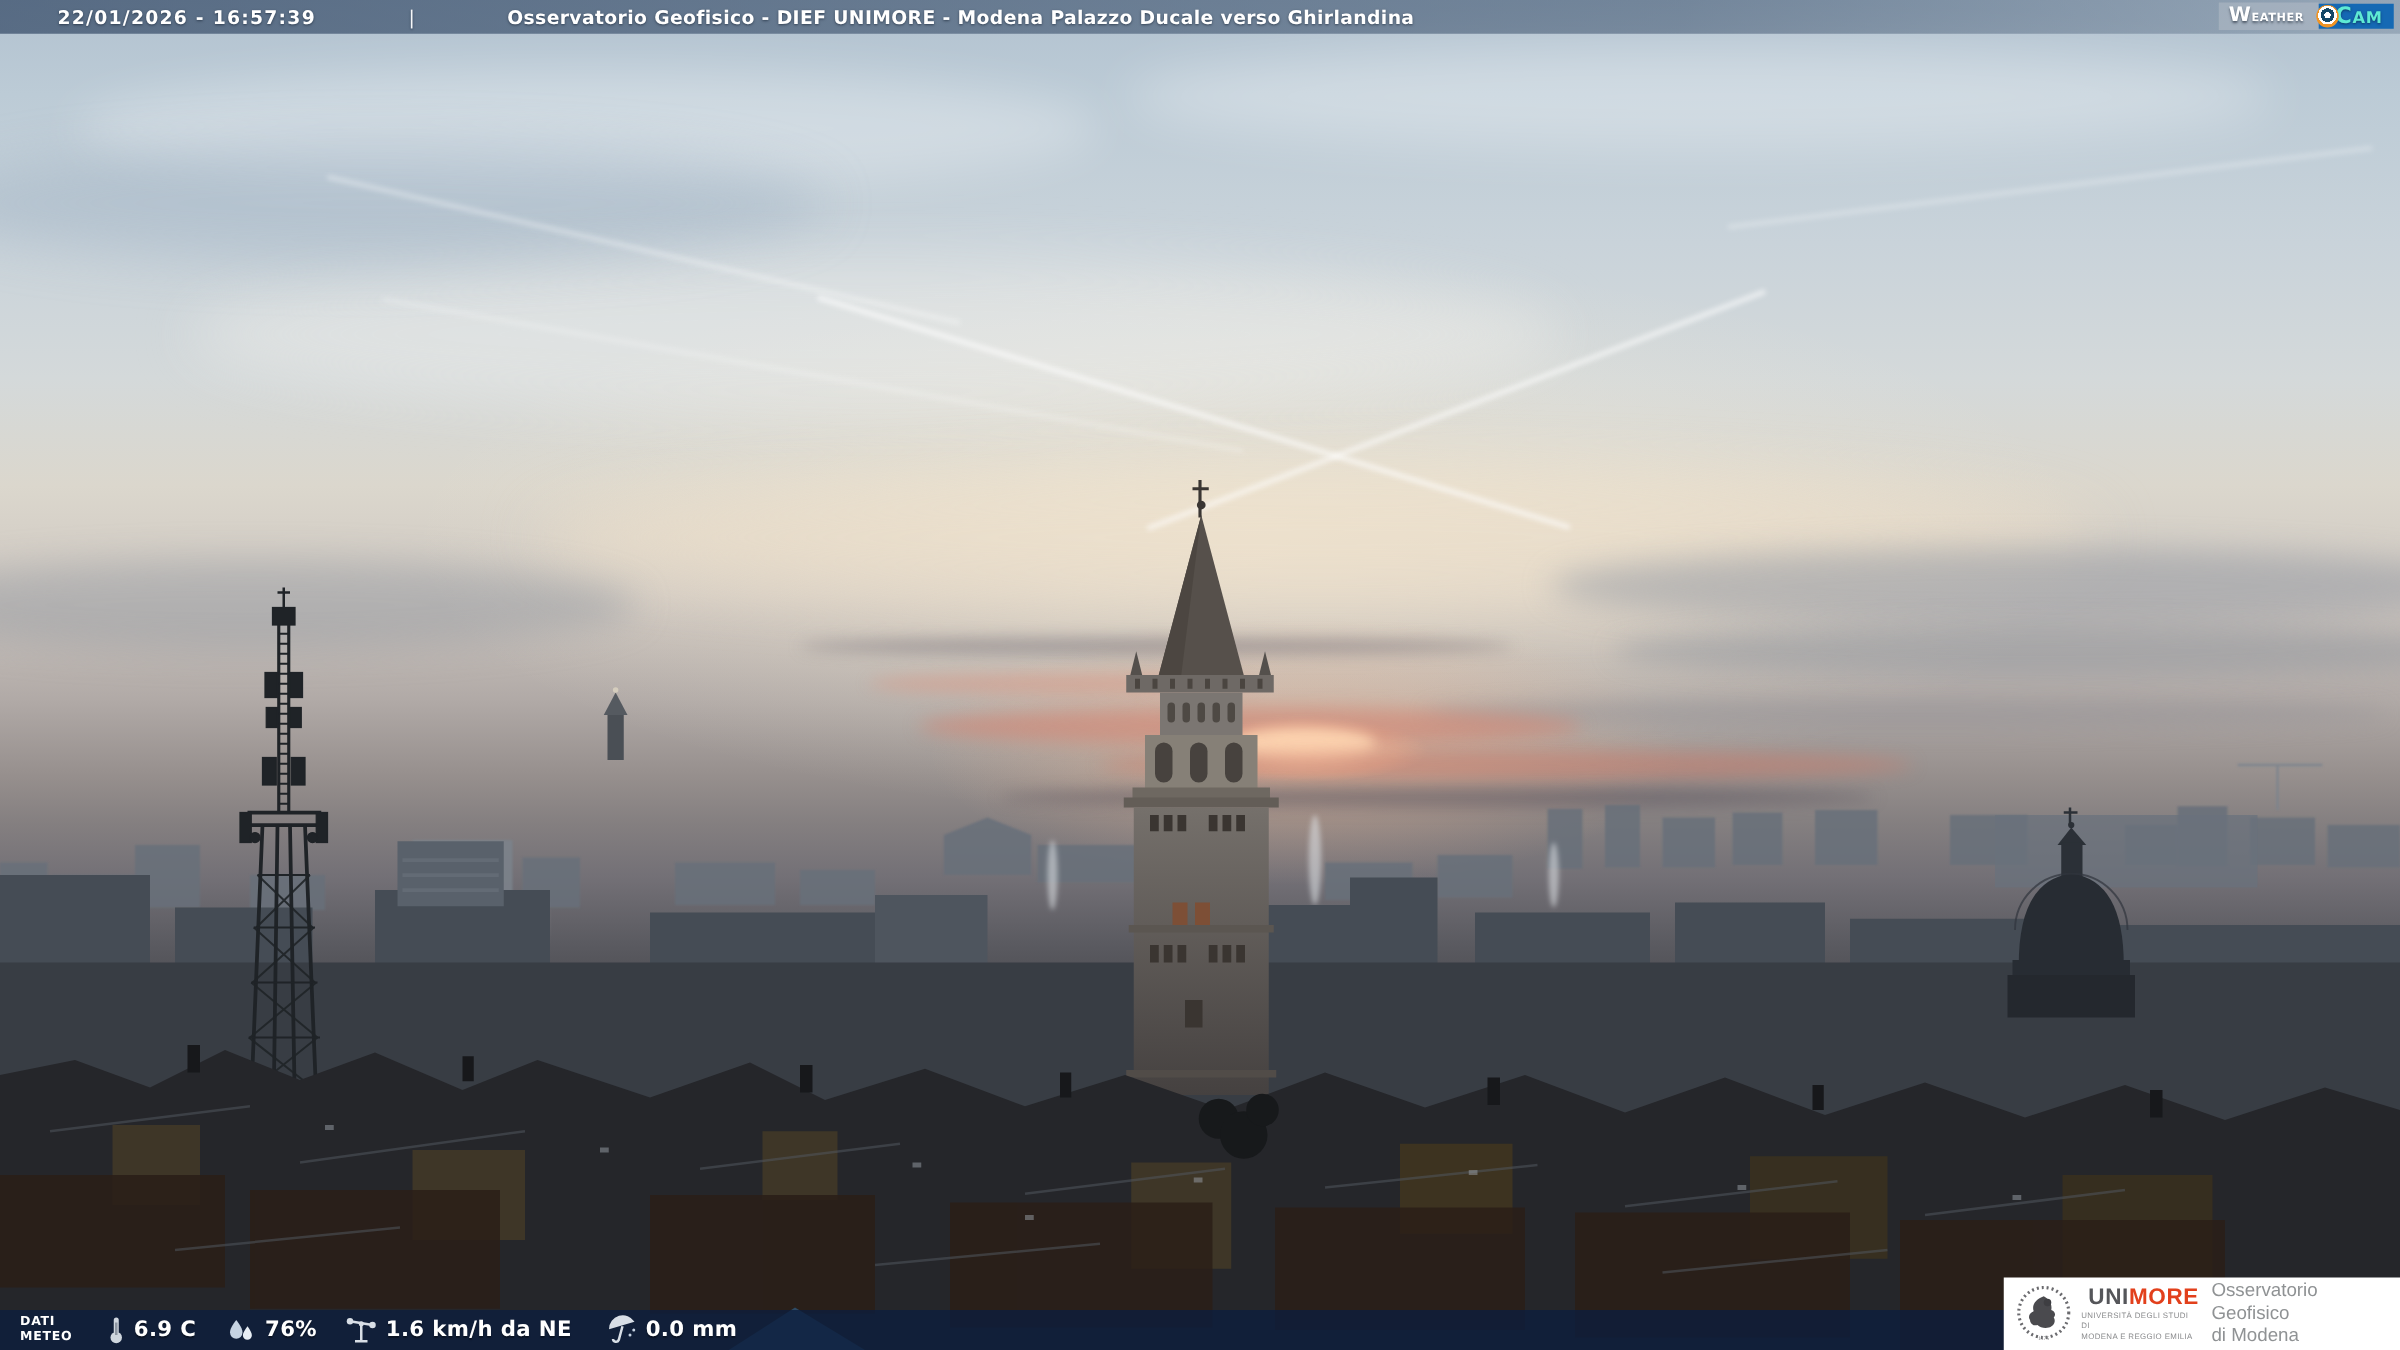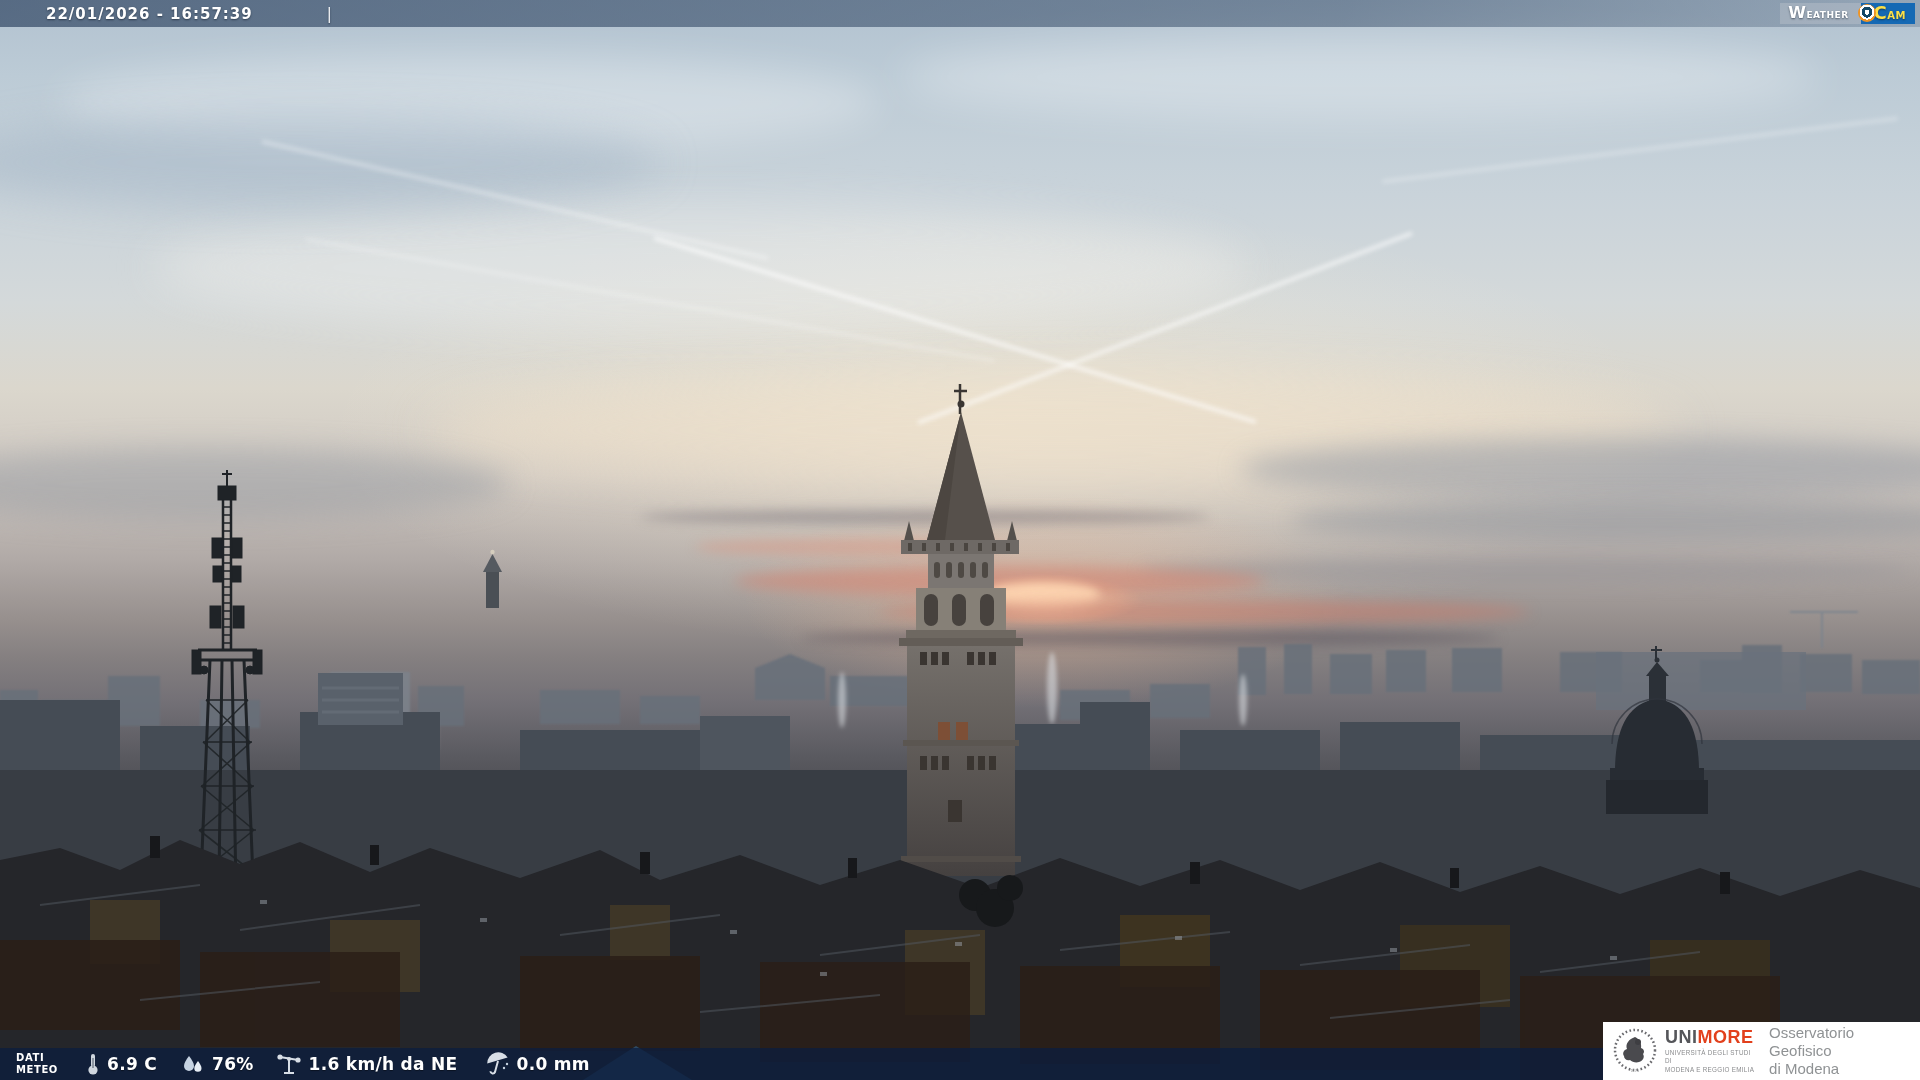--- a/index.html
+++ b/index.html
@@ -40,37 +40,37 @@
   .topbar{position:absolute;top:0;left:0;right:0;height:27px;display:flex;align-items:center;
     background:linear-gradient(90deg, rgba(40,62,92,.66), rgba(52,74,102,.5) 70%, rgba(80,100,125,.3));
     color:#fff;font-weight:bold;font-size:15px;text-shadow:0 1px 2px rgba(10,20,35,.55);white-space:nowrap;gap:48px;}
   .ts{margin-left:46px;letter-spacing:1px;}
   .sep{margin:0 26px;font-weight:normal;opacity:.95;}
   .title{letter-spacing:.3px;}
   .wcam{position:absolute;right:5px;top:3px;display:flex;align-items:center;height:20px;}
   .wc-weather{display:inline-block;background:rgba(178,188,198,.55);color:#fff;font-variant:small-caps;
     font-size:13px;font-weight:600;padding:2px 12px 2px 8px;letter-spacing:.5px;line-height:16px;}
   .wc-weather::first-letter{font-size:16px;}
-  .wc-cam{display:inline-block;background:#1569b4;color:#fde047;font-variant:small-caps;font-weight:bold;
-    font-size:14px;padding:1px 9px 1px 13px;letter-spacing:.5px;line-height:18px;}
+  .wc-cam{display:inline-block;background:#1569b4;color:#5eead4;font-variant:small-caps;font-weight:bold;
+    font-size:18px;padding:1px 9px 1px 13px;letter-spacing:.5px;line-height:18px;}
   .wc-cam::first-letter{font-size:18px;}
   .wc-lens{position:absolute;left:78px;top:1px;width:18px;height:18px;border-radius:50%;z-index:2;
     background:radial-gradient(circle at 50% 45%, #ffffff 0 2.5px, #134766 2.5px 5.5px, #ffffff 5.5px 7.5px, #ef9425 7.5px);}
   
   .bottombar{position:absolute;left:0;right:0;top:1048px;height:32px;display:flex;align-items:center;
     background:rgba(12,30,62,.78);color:#fff;white-space:nowrap;}
   .bb-label{margin-left:16px;width:64px;text-align:left;font-size:10px;font-weight:700;line-height:1.25;letter-spacing:.6px;}
   .metric{display:flex;align-items:center;font-weight:700;font-size:17px;letter-spacing:.3px;text-shadow:0 1px 1px rgba(0,0,0,.4);}
   .metric svg{margin-right:7px;}
   .m1{margin-left:6px;}.m2{margin-left:24px;}.m3{margin-left:22px;}.m4{margin-left:26px;}
   
   .unimore{position:absolute;left:1603px;top:1022px;width:317px;height:58px;background:#fff;z-index:6;
     display:flex;align-items:center;font-family:"Liberation Sans",sans-serif;}
   .seal{margin-left:10px;flex:0 0 44px;}
-  .uniblock{margin-left:8px;display:flex;flex-direction:column;justify-content:center;}
+  .uniblock{margin-left:8px;display:flex;flex-direction:column;justify-content:center;align-items:flex-end;}
   .uniword{font-weight:bold;font-size:18px;letter-spacing:.5px;line-height:1;}
   .uni{color:#55565a;}.more{color:#e2401c;}
   .unisub{margin-top:3px;font-size:6.3px;color:#8a8b8d;letter-spacing:.3px;line-height:1.35;}
   .obs{margin-left:10px;font-size:15px;color:#8f9294;line-height:1.2;}
 </style>
 </head>
 <body>
 
 <div class="stage">
 
@@ -307,20 +307,21 @@
           <rect x="820" y="972" width="7" height="4"></rect>
       </g>
     </g>
   </svg>
 
   <div class="vg"></div>
 
   <header class="topbar">
     <span class="ts">22/01/2026 - 16:57:39</span>
     <span class="sep">|</span>
+    <span class="title">Osservatorio Geofisico - DIEF UNIMORE - Modena Palazzo Ducale verso Ghirlandina</span>
     <div class="wcam">
       <span class="wc-weather">Weather</span>
       <span class="wc-lens"></span>
       <span class="wc-cam">Cam</span>
     </div>
   </header>
 
   <footer class="bottombar">
     <div class="bb-label">
       <div>DATI</div>

